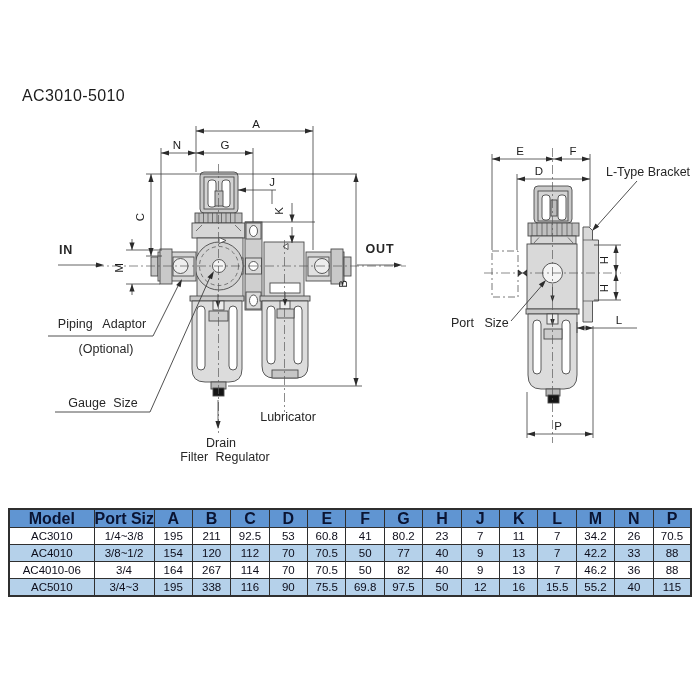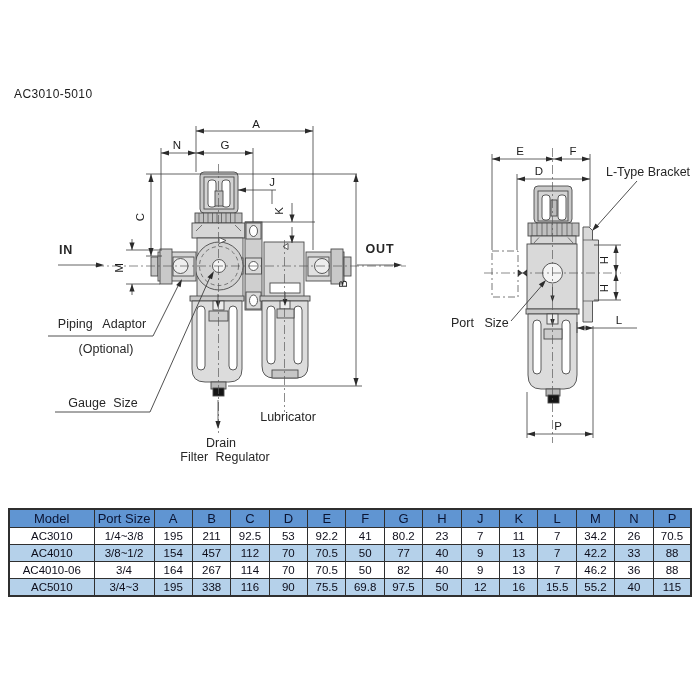--- a/index.html
+++ b/index.html
@@ -1,21 +1,21 @@
 <!DOCTYPE html>
 <html style="--table-header-bg: #6095d2; --table-row-alt-bg: #b5d1ea; --table-border: #2f2f2f; --drawing-line: #3c3c3c; --part-fill: #d9d9d9;"><head>
 <meta charset="utf-8">
 <style>
   html,body{margin:0;padding:0;}
   body{
     width:700px;height:700px;position:relative;background:#ffffff;
     font-family:"Liberation Sans", sans-serif;overflow:hidden;
   }
   #title{
-    position:absolute;left:14px;top:87px;font-size:12px;color:#1c1c1c;letter-spacing:.4px;
+    position:absolute;left:22px;top:87px;font-size:16px;color:#1c1c1c;letter-spacing:.4px;
   }
   svg{position:absolute;left:0;top:0;}
   svg text{font-family:"Liberation Sans", sans-serif;}
   .dim{font-size:11.5px;fill:#1d1d1d;}
   .lbl{font-size:12.5px;fill:#262626;}
   .io{font-size:12.5px;font-weight:bold;fill:#262626;letter-spacing:.8px;}
   .ws{word-spacing:7px;}
   .ws2{word-spacing:4px;}
   .dl{stroke:#3c3c3c;stroke-width:0.8;fill:none;}
   .ldr{stroke:#3c3c3c;stroke-width:0.9;fill:none;}
@@ -29,21 +29,21 @@
     border-collapse:collapse;table-layout:fixed;
     border:2px solid var(--table-border,#2f2f2f);
   }
   #dim-table th,#dim-table td{
     border:1px solid var(--table-border,#2f2f2f);
     text-align:center;padding:0;height:16px;line-height:16px;
     font-size:11.5px;white-space:nowrap;overflow:hidden;color:#0d0d1a;
   }
   #dim-table thead th{
     background:var(--table-header-bg,#6095d2);
-    color:#0a1433;font-weight:normal;font-size:13px;height:17px;
+    color:#0a1433;font-weight:bold;font-size:16px;height:17px;
   }
   #dim-table tbody tr:nth-child(odd){background:#ffffff;}
   #dim-table tbody tr:nth-child(even){background:var(--table-row-alt-bg,#b5d1ea);}
 </style>
 </head>
 <body>
 
 <div id="title">AC3010-5010</div>
 
 <svg width="700" height="500" viewBox="0 0 700 500">
@@ -318,36 +318,36 @@
       </tr>
   </thead>
   <tbody>
       <tr>
         <td>AC3010</td>
         <td>1/4~3/8</td>
         <td>195</td>
         <td>211</td>
         <td>92.5</td>
         <td>53</td>
-        <td>92.2</td>
+        <td>60.8</td>
         <td>41</td>
         <td>80.2</td>
         <td>23</td>
         <td>7</td>
         <td>11</td>
         <td>7</td>
         <td>34.2</td>
         <td>26</td>
         <td>70.5</td>
       </tr>
       <tr>
         <td>AC4010</td>
         <td>3/8~1/2</td>
         <td>154</td>
-        <td>457</td>
+        <td>120</td>
         <td>112</td>
         <td>70</td>
         <td>70.5</td>
         <td>50</td>
         <td>77</td>
         <td>40</td>
         <td>9</td>
         <td>13</td>
         <td>7</td>
         <td>42.2</td>

